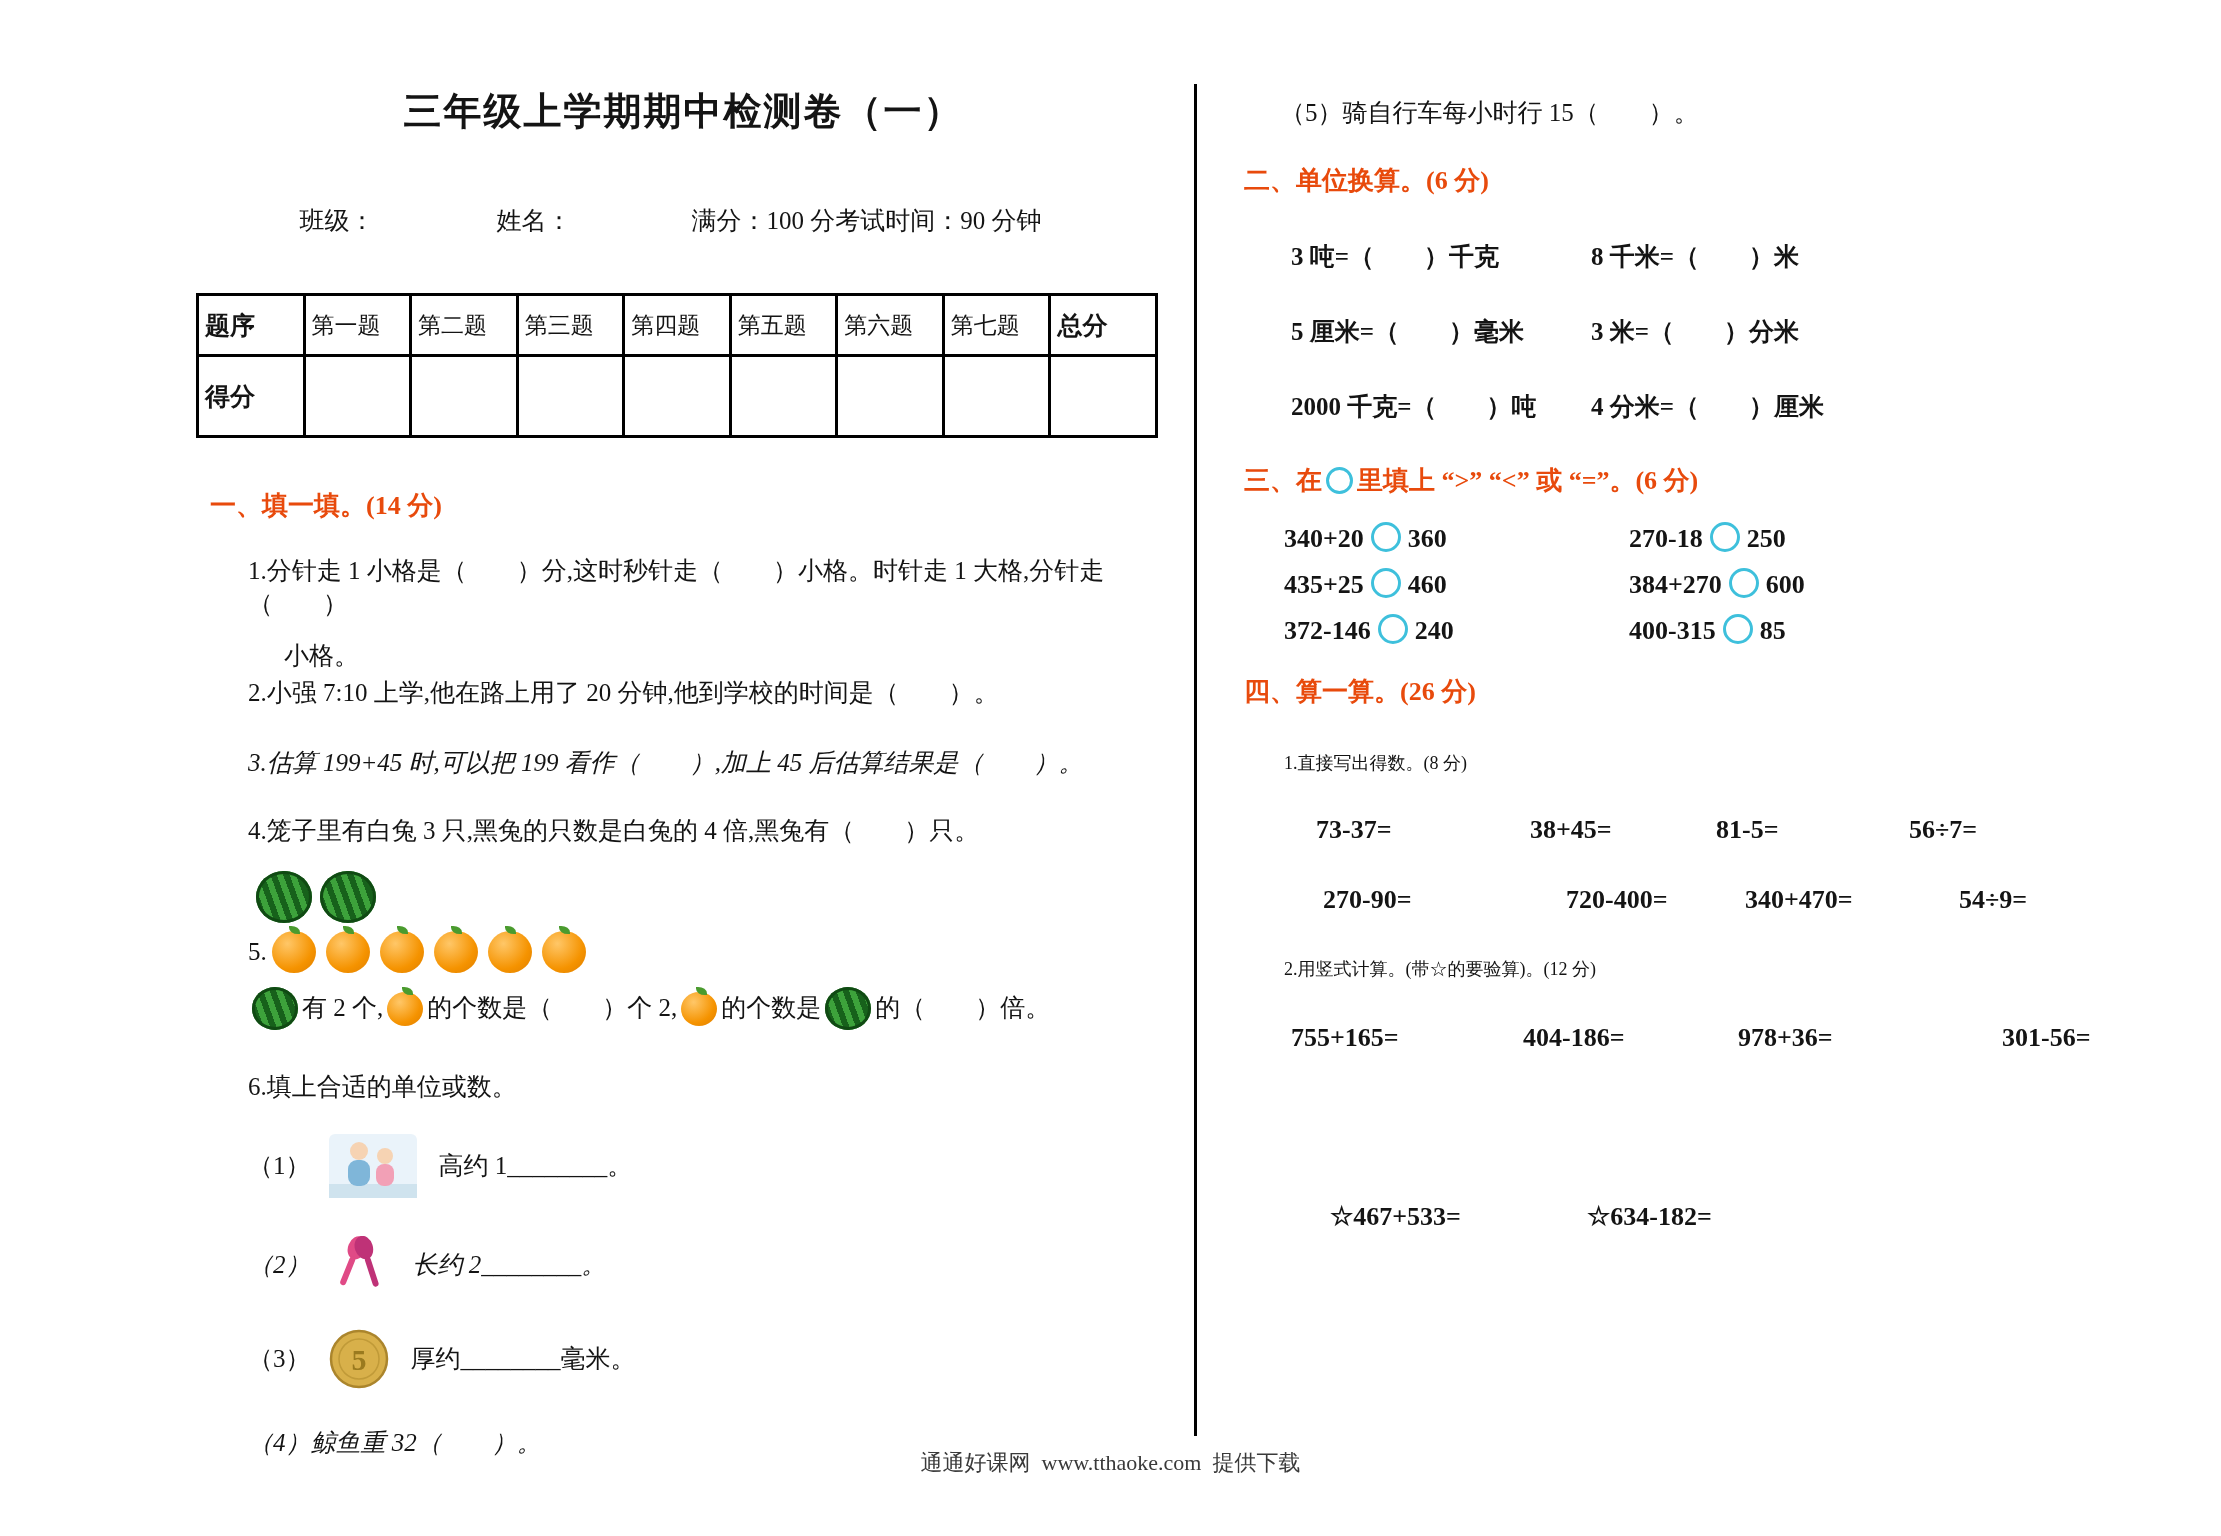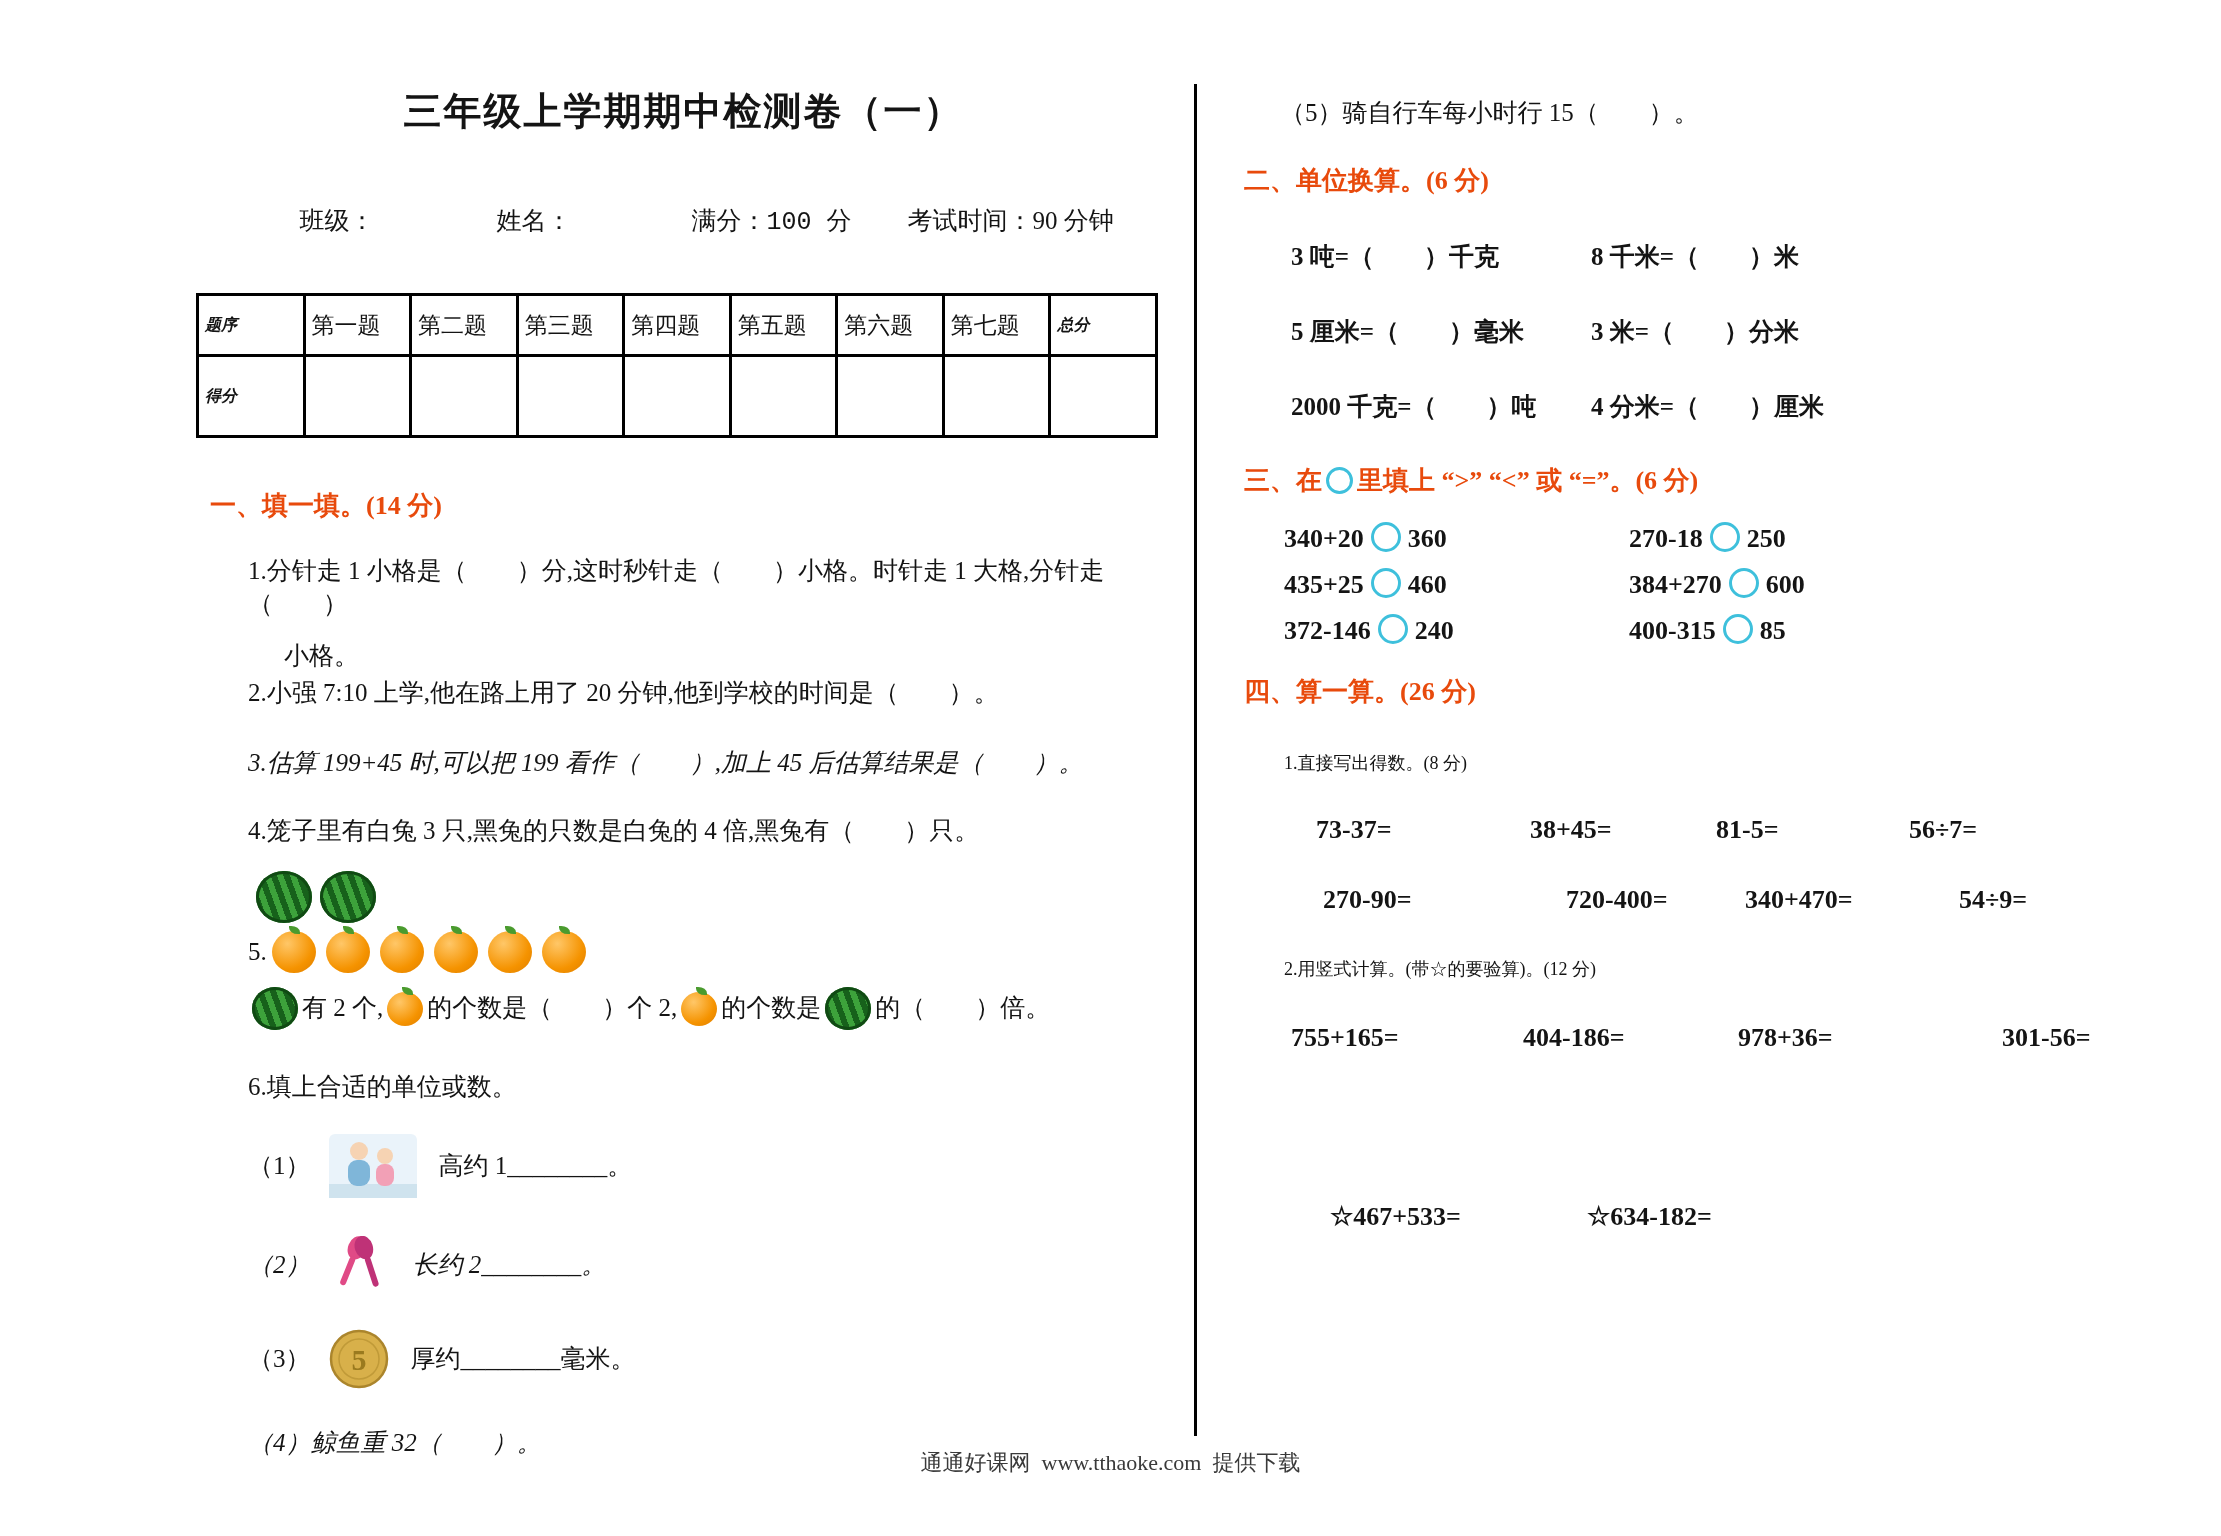--- a/index.html
+++ b/index.html
@@ -13,31 +13,31 @@
   #right-col{left:1244px;top:96px;width:880px;}
   #divider{position:absolute;left:1194px;top:84px;width:3px;height:1352px;background:#000;}
   .title{
     text-align:center;font-size:38px;font-weight:bold;letter-spacing:2px;
     margin:6px 0 0 0;white-space:pre-wrap;
   }
   .meta{margin-top:39px;font-size:25px;padding-left:66px;white-space:pre-wrap;}
   .meta span{display:inline-block;}
   .meta .m1{margin-right:122px;}
   .meta .m2{margin-right:120px;}
-  .meta .m3{margin-right:56px;font-family:Liberation Mono, monospace;}
+  .meta .m3{}
   table.score{
     border-collapse:collapse;margin-top:28px;width:962px;table-layout:fixed;
   }
   table.score td{
     border:3px solid #000;text-align:left;vertical-align:middle;
     font-size:23px;padding:4px 6px;white-space:pre-wrap;
   }
   table.score tr.r1 td{height:50px;}
   table.score tr.r2 td{height:70px;}
-  table.score td.hd{font-weight:bold;font-size:16px;font-style:italic;}
+  table.score td.hd{font-weight:bold;font-size:25px;}
   .sec-heading{
     color:#e84a0c;font-weight:bold;font-size:26px;white-space:pre-wrap;
   }
   #sec1-heading{margin-top:50px;padding-left:14px;}
   .item{font-size:25px;margin:0;padding-left:52px;white-space:pre-wrap;line-height:1.3;}
   .cont{padding-left:88px;}
   .fruit-row{padding-left:56px;}
   .sentence{display:flex;align-items:center;flex-wrap:nowrap;}
   .sub-item{display:flex;align-items:center;padding-left:52px;font-size:25px;white-space:pre-wrap;}
   .sub-item .num{margin-right:18px;}

